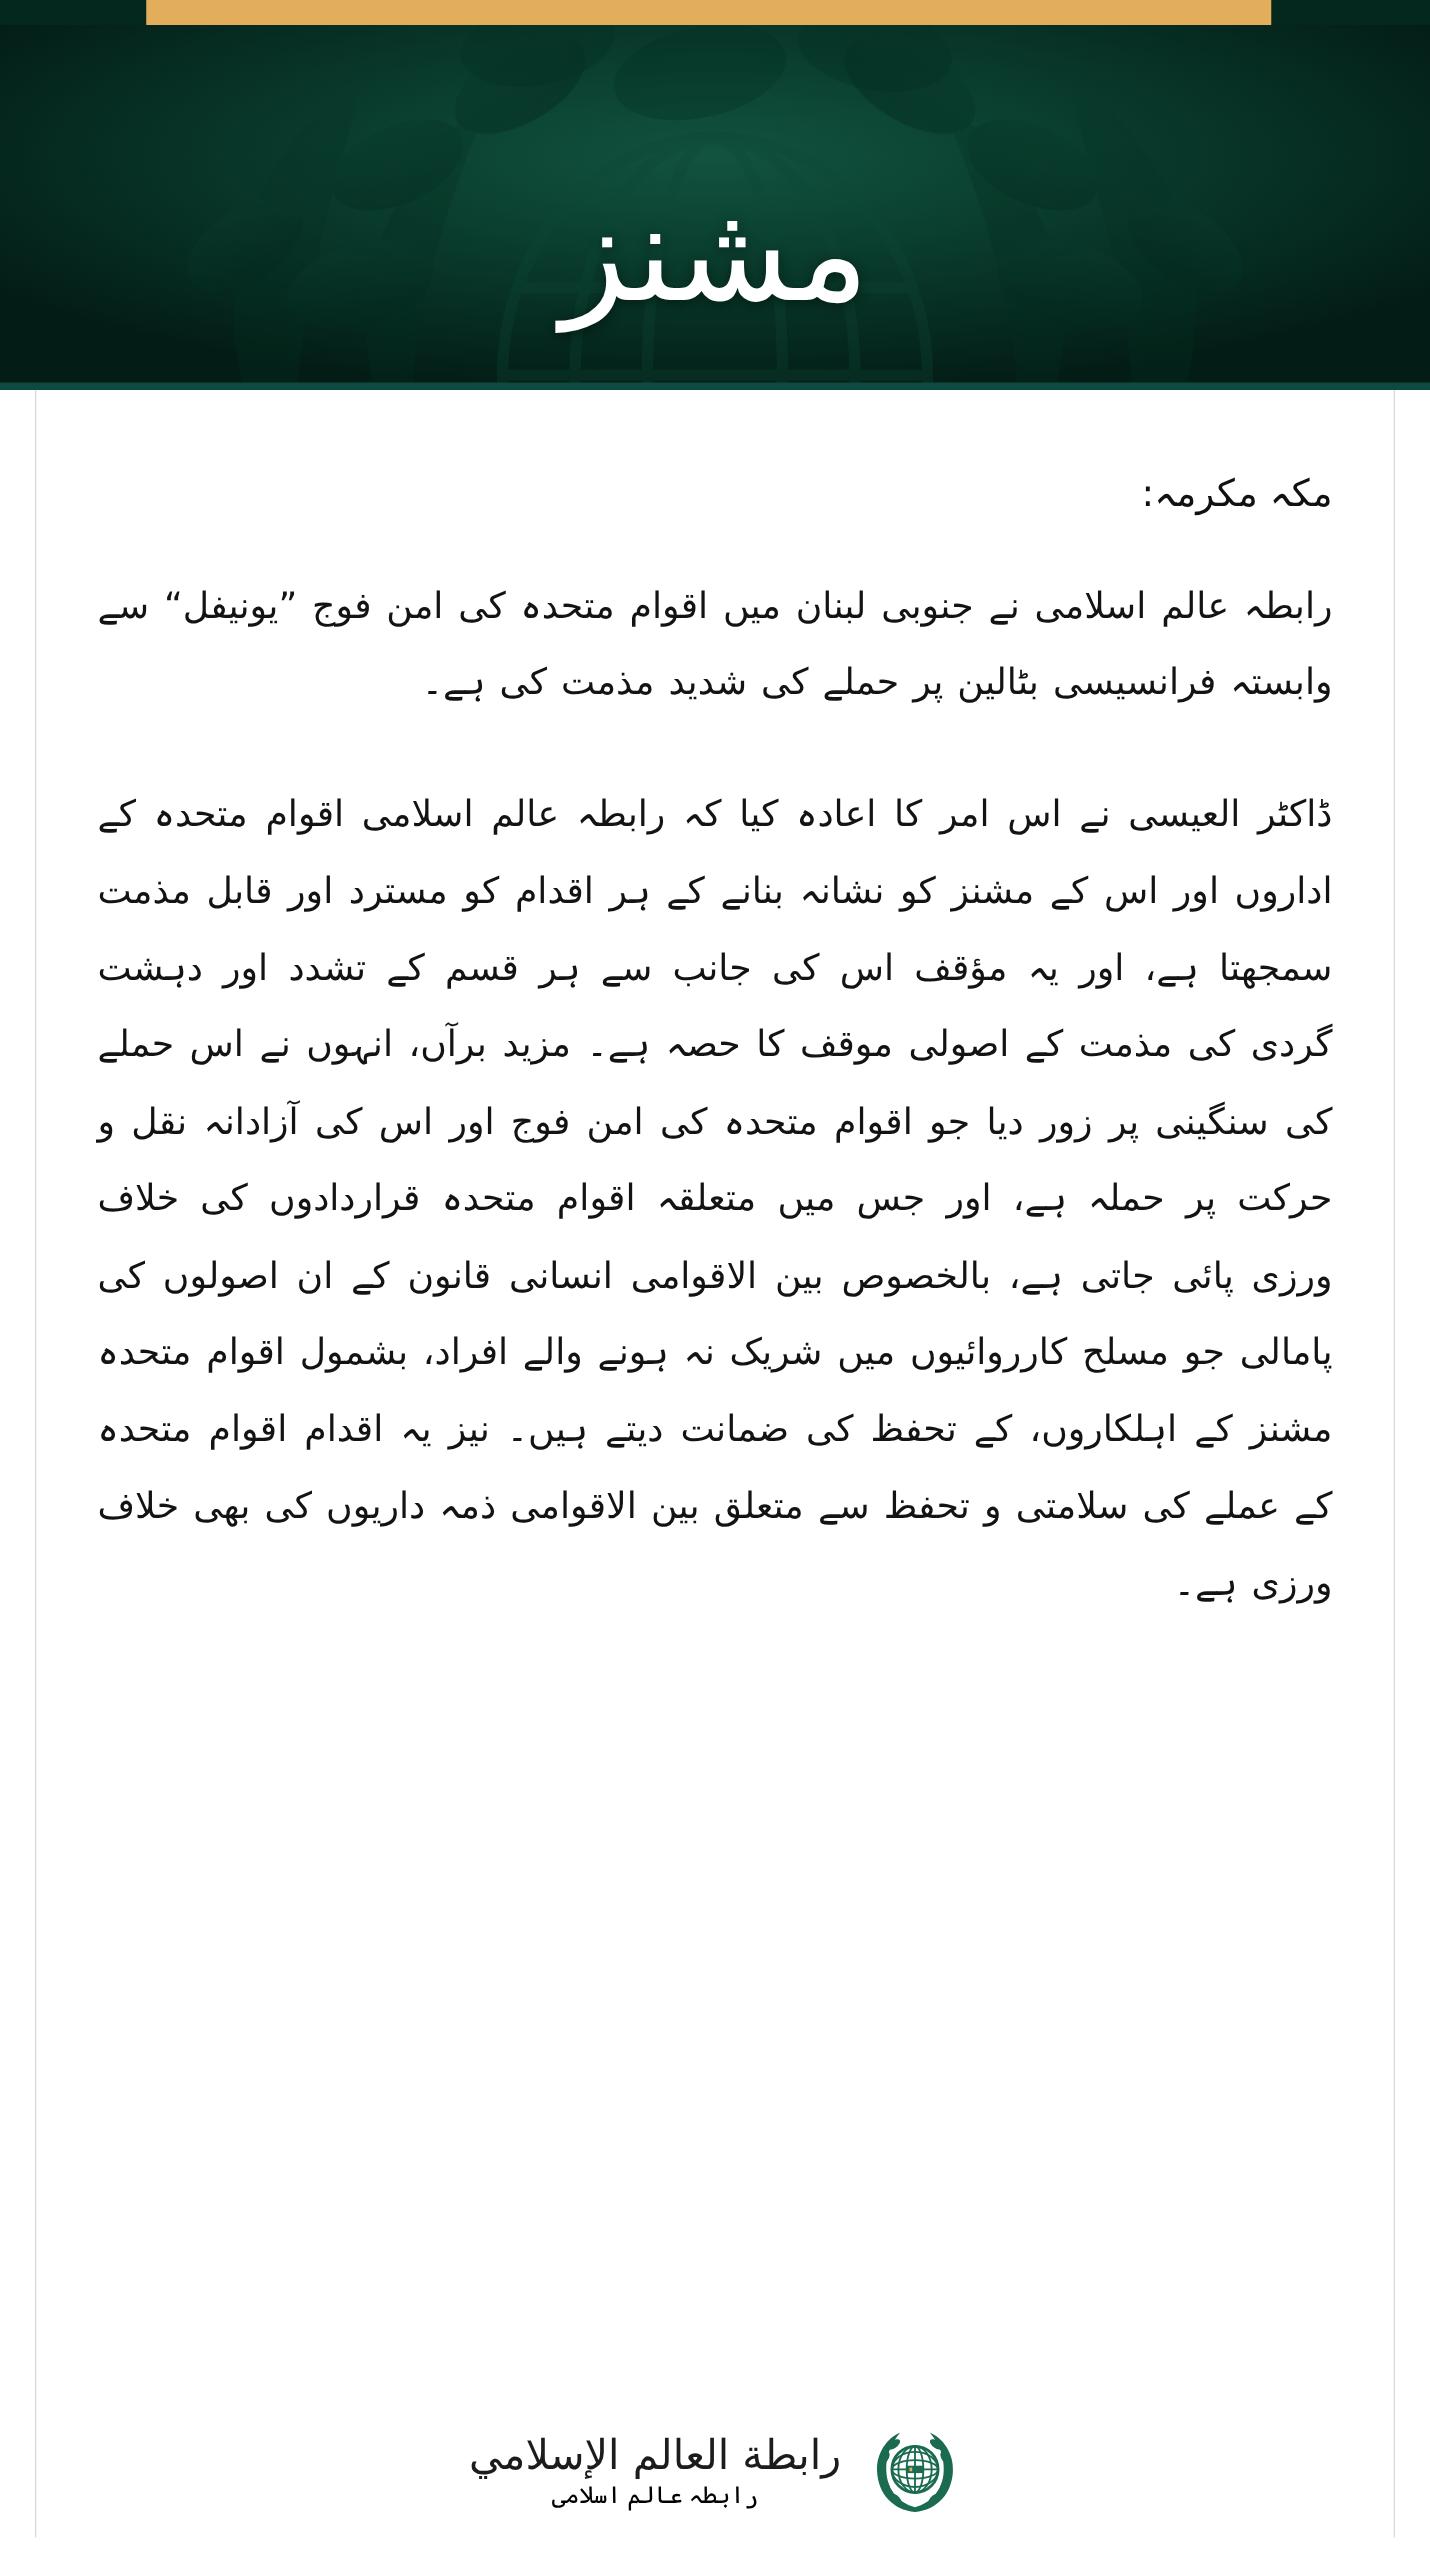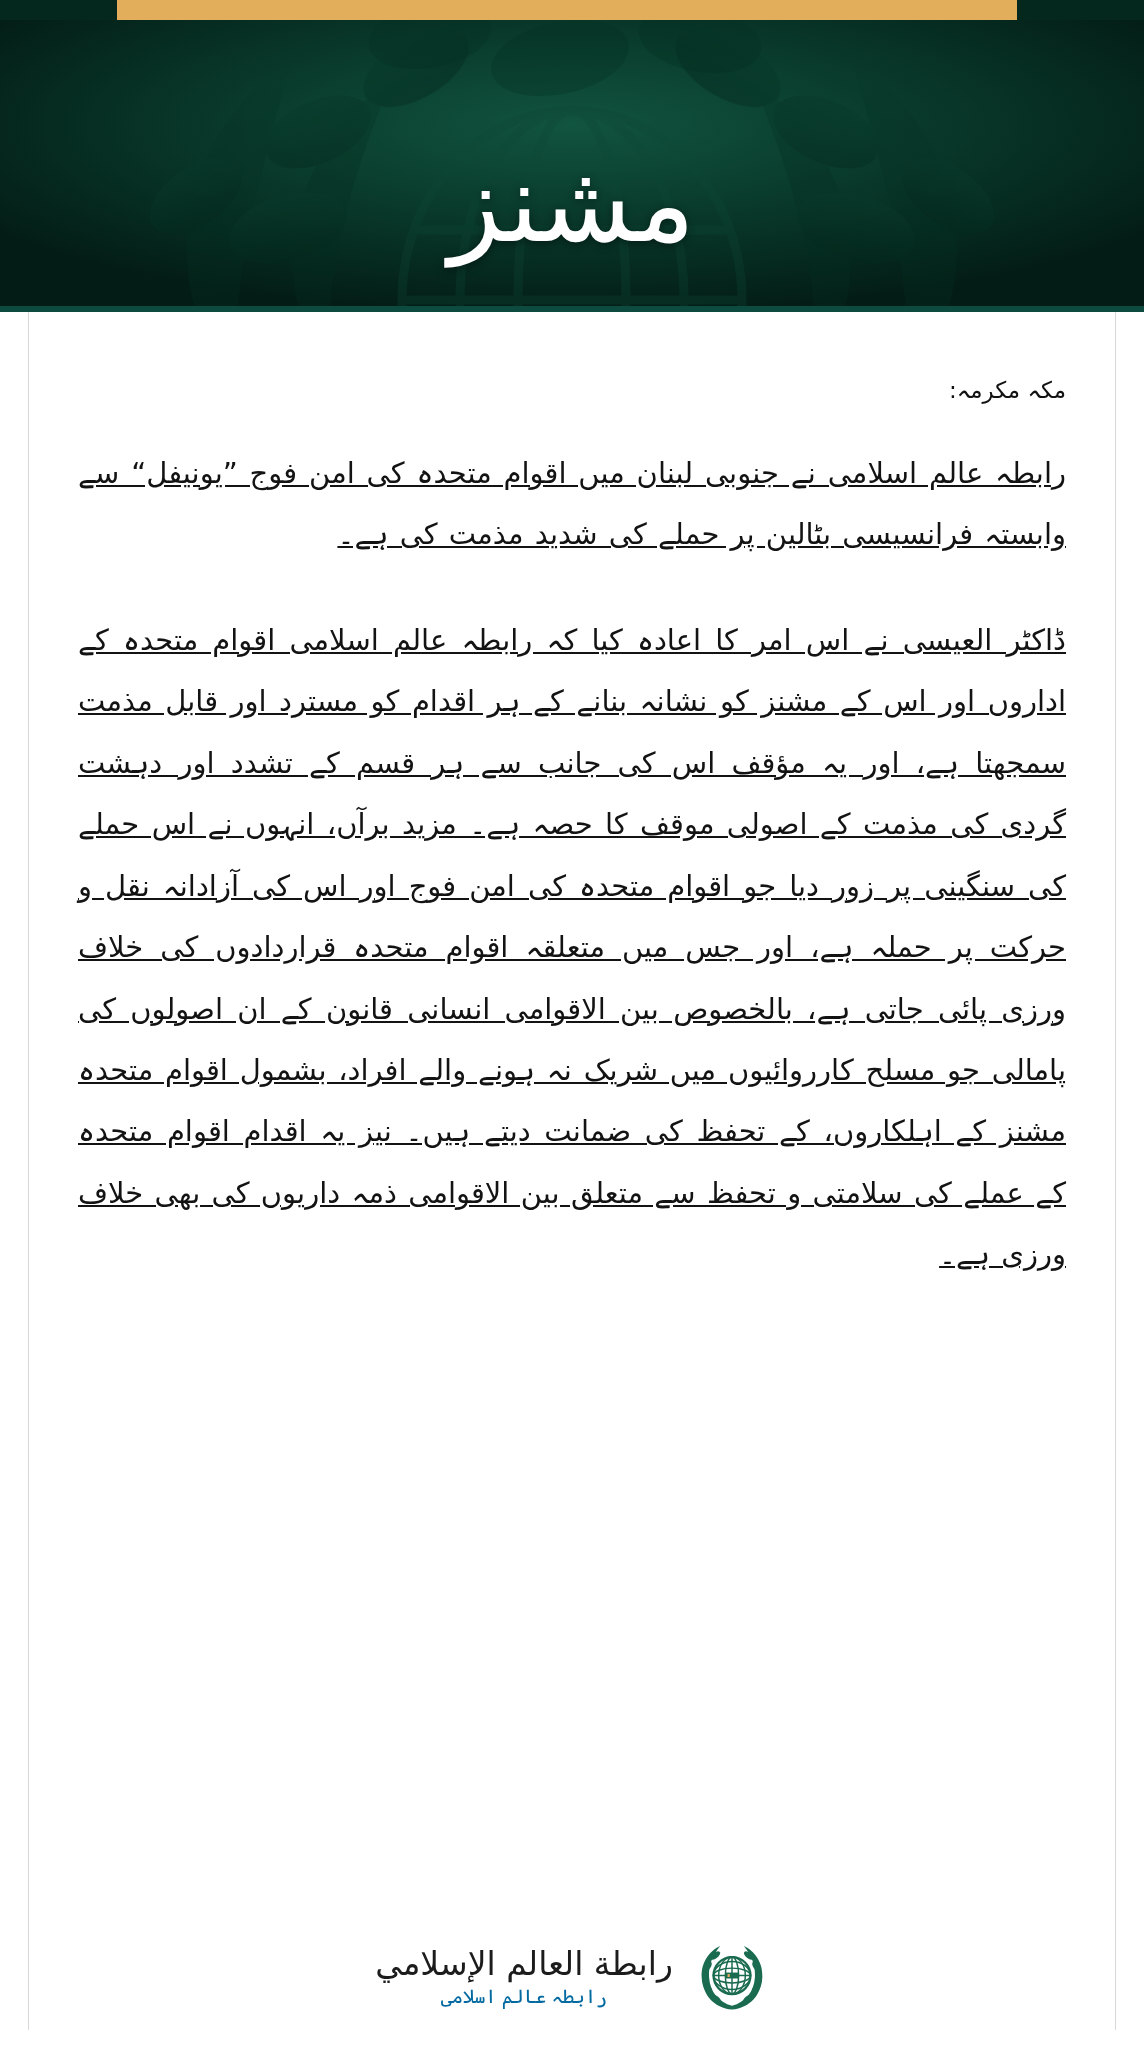--- a/index.html
+++ b/index.html
@@ -105,40 +105,40 @@
     position: absolute;
     top: 60px;
     left: 78px;
     width: 988px;
     box-sizing: border-box;
     direction: rtl;
     text-align: right;
   }
 
   .dateline {
-    font-size: 23px;
+    font-size: 30px;
     color: #111111;
     margin: 0 0 34px 0;
     padding-left: 40px;
     line-height: 1.6;
     font-family: "DejaVu Sans", "Liberation Sans", sans-serif;
   }
 
   .para {
     font-size: 29px;
     line-height: 2.12;
     color: #131313;
     margin: 0 0 40px 0;
     text-align: justify;
     text-justify: inter-word;
     font-family: "DejaVu Sans", "Liberation Sans", sans-serif;
     word-spacing: 2px;
   }
   .para:last-of-type { margin-bottom: 0; }
-  .para.tight { margin-bottom: 44px; text-decoration: underline; }
+  .para.tight { margin-bottom: 44px; }
 
   
   .footer {
     position: absolute;
     left: 0;
     right: 0;
     bottom: 34px;
     display: flex;
     align-items: center;
     justify-content: center;
@@ -152,24 +152,24 @@
     line-height: 1.05;
   }
   .brand-ar {
     font-size: 33px;
     color: #1c1c1c;
     font-family: "DejaVu Sans", "Liberation Sans", sans-serif;
     letter-spacing: 0;
   }
   .brand-ur {
     font-size: 19px;
-    color: #0369a1;
+    color: #000000;
     margin-top: 5px;
     letter-spacing: 5px;
-    font-family: Liberation Sans, sans-serif;
+    font-family: Liberation Serif, serif;
   }
   .emblem { width: 74px; height: 74px; display: block; }
 
   .bottom-pad {
     position: absolute;
     left: 0; bottom: 0;
     width: 1144px; height: 18px;
     background: #ffffff;
   }
 </style>

